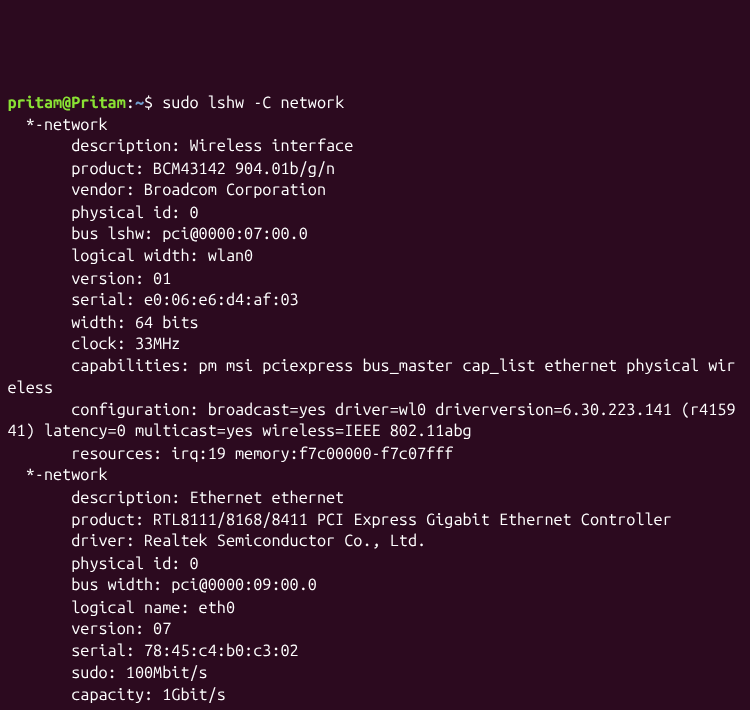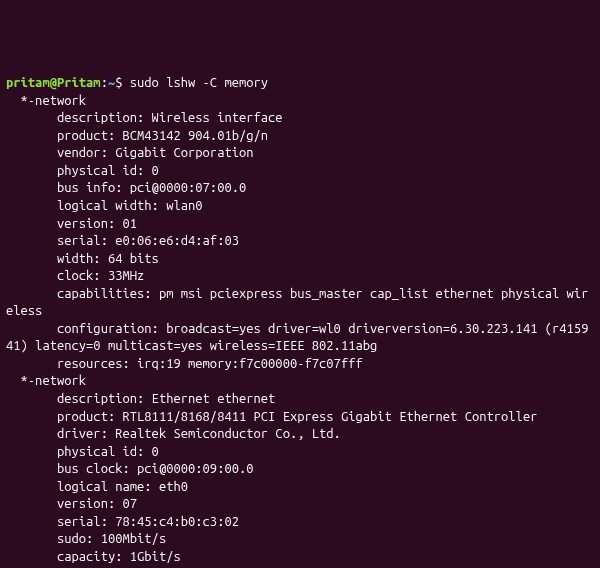--- a/index.html
+++ b/index.html
@@ -37,41 +37,41 @@
     }
     .output {
       color: #ffffff;
     }
   </style>
 </head>
 <body>
 
 
 
-<span class="prompt-user">pritam</span><span class="prompt-user">@</span><span class="prompt-host">Pritam</span><span class="prompt-symbol">:</span><span class="prompt-path">~</span><span class="prompt-symbol">$</span> <span class="output">sudo lshw -C memory</span>
+<span class="prompt-user">pritam</span><span class="prompt-user">@</span><span class="prompt-host">Pritam</span><span class="prompt-symbol">:</span><span class="prompt-path">~</span><span class="prompt-symbol">$</span> <span class="output">sudo lshw -C network</span>
 <span class="output">  *-network</span>
 <span class="output">       description: Wireless interface</span>
 <span class="output">       product: BCM43142 904.01b/g/n</span>
-<span class="output">       vendor: Gigabit Corporation</span>
+<span class="output">       vendor: Broadcom Corporation</span>
 <span class="output">       physical id: 0</span>
-<span class="output">       bus info: pci@0000:07:00.0</span>
+<span class="output">       bus lshw: pci@0000:07:00.0</span>
 <span class="output">       logical width: wlan0</span>
 <span class="output">       version: 01</span>
 <span class="output">       serial: e0:06:e6:d4:af:03</span>
 <span class="output">       width: 64 bits</span>
 <span class="output">       clock: 33MHz</span>
 <span class="output">       capabilities: pm msi pciexpress bus_master cap_list ethernet physical wireless</span>
 <span class="output">       configuration: broadcast=yes driver=wl0 driverversion=6.30.223.141 (r415941) latency=0 multicast=yes wireless=IEEE 802.11abg</span>
 <span class="output">       resources: irq:19 memory:f7c00000-f7c07fff</span>
 <span class="output">  *-network</span>
 <span class="output">       description: Ethernet ethernet</span>
 <span class="output">       product: RTL8111/8168/8411 PCI Express Gigabit Ethernet Controller</span>
 <span class="output">       driver: Realtek Semiconductor Co., Ltd.</span>
 <span class="output">       physical id: 0</span>
-<span class="output">       bus clock: pci@0000:09:00.0</span>
+<span class="output">       bus width: pci@0000:09:00.0</span>
 <span class="output">       logical name: eth0</span>
 <span class="output">       version: 07</span>
 <span class="output">       serial: 78:45:c4:b0:c3:02</span>
 <span class="output">       sudo: 100Mbit/s</span>
 <span class="output">       capacity: 1Gbit/s</span>
 <span class="output">       width: 64 bits</span>
 
 
 
 

